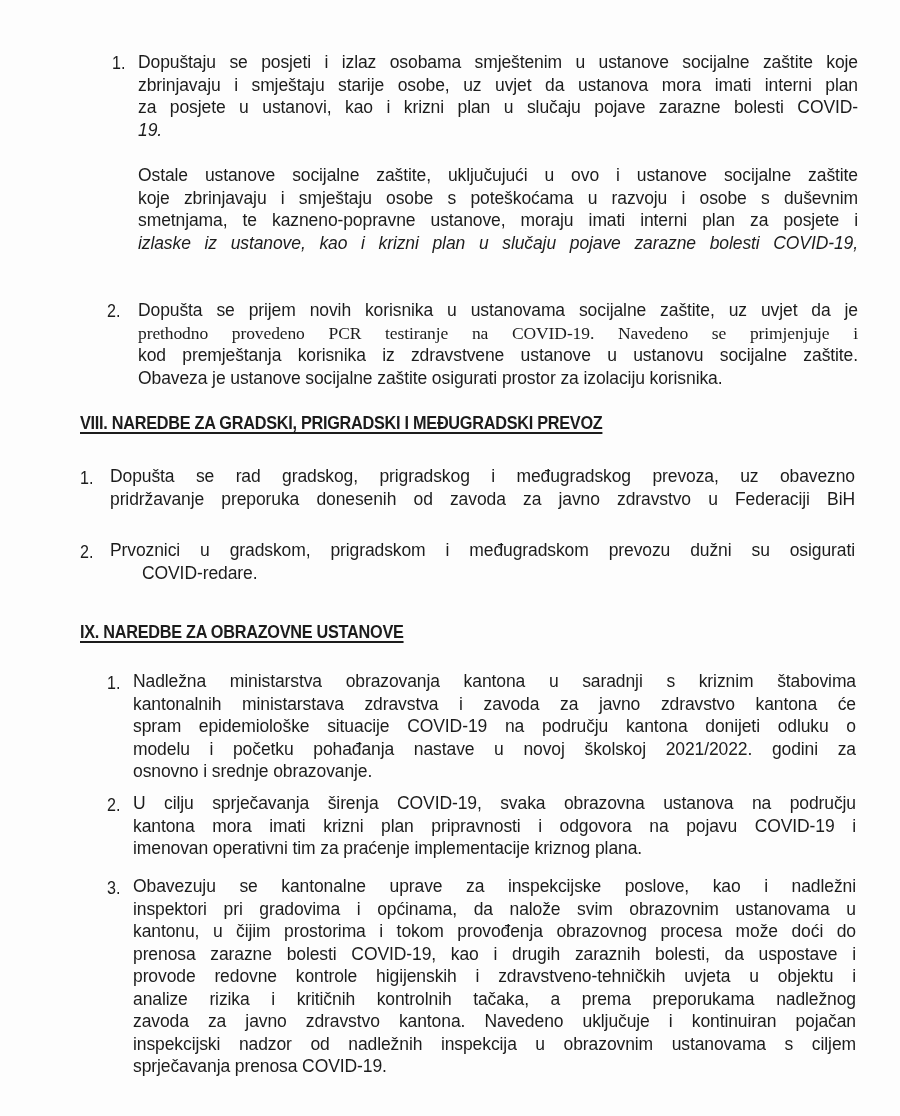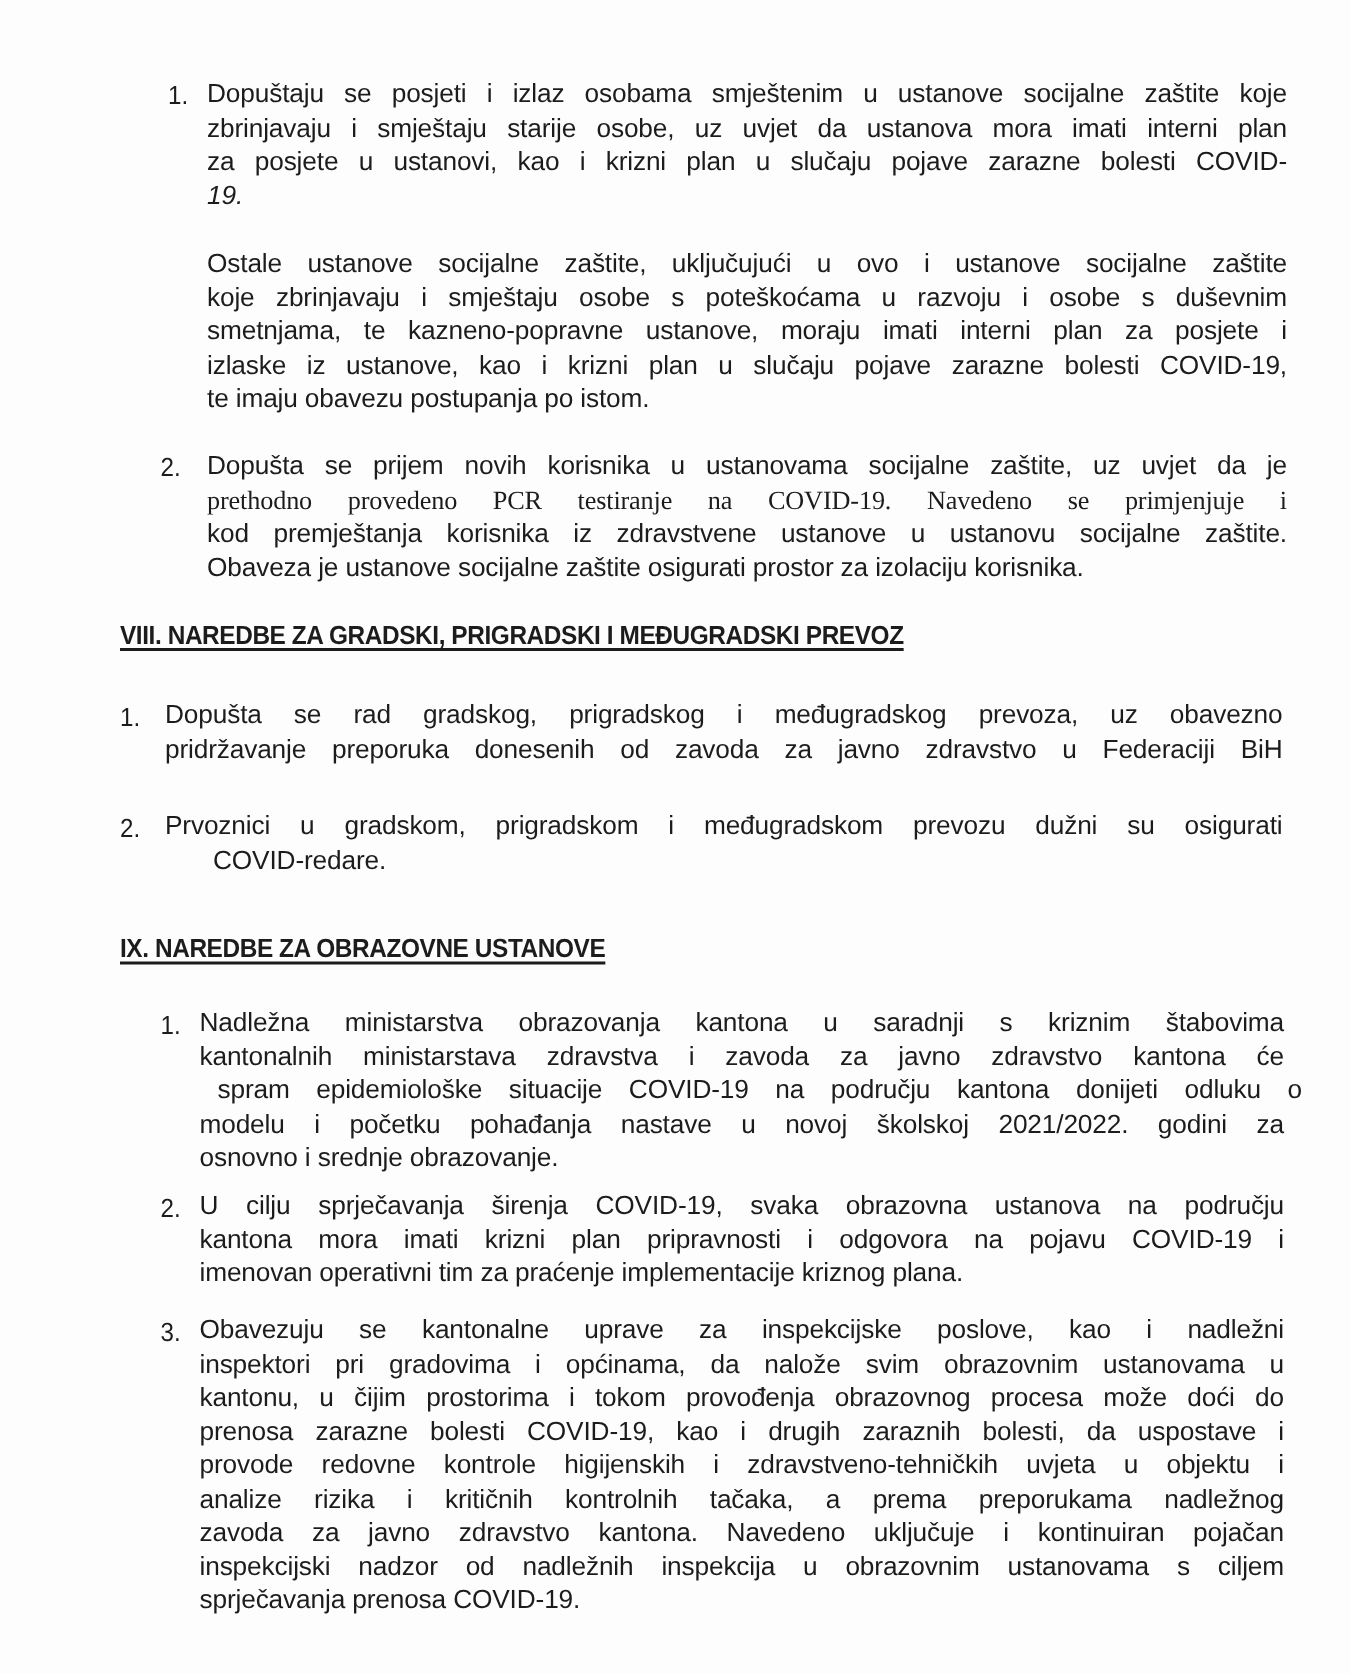--- a/index.html
+++ b/index.html
@@ -38,22 +38,21 @@
     <div class="lines justify" style="left:138px; top:51px; width:720px;">
       <span class="ln" style="display: block; width: 720px;">Dopuštaju se posjeti i izlaz osobama smještenim u ustanove socijalne zaštite koje</span>
       <span class="ln" style="display: block; width: 720px;">zbrinjavaju i smještaju starije osobe, uz uvjet da ustanova mora imati interni plan</span>
       <span class="ln" style="display: block; width: 720px;">za posjete u ustanovi, kao i krizni plan u slučaju pojave zarazne bolesti COVID-</span>
       <span class="ln" style="text-align-last: left; display: block; width: auto; font-style: italic;">19.</span>
     </div>
     <div class="lines justify" style="left:138px; top:164px; width:720px;">
       <span class="ln" style="display: block; width: 720px;">Ostale ustanove socijalne zaštite, uključujući u ovo i ustanove socijalne zaštite</span>
       <span class="ln" style="display: block; width: 720px;">koje zbrinjavaju i smještaju osobe s poteškoćama u razvoju i osobe s duševnim</span>
       <span class="ln" style="display: block; width: 720px;">smetnjama, te kazneno-popravne ustanove, moraju imati interni plan za posjete i</span>
-      <span class="ln" style="display: block; width: 720px;">izlaske iz ustanove, kao i krizni plan u slučaju pojave zarazne bolesti COVID-19,</span>
-      <span class="ln" style="text-align-last: left; display: block; width: auto;">te imaju obavezu postupanja po istom.</span>
+      <span class="ln" style="display: block; width: 720px; font-style: italic;">izlaske iz ustanove, kao i krizni plan u slučaju pojave zarazne bolesti COVID-19,</span>
     </div>
   </div>
 
   <div class="item">
     <span class="num" style="left:107px; top:300px;">2.</span>
     <div class="lines justify" style="left:138px; top:299px; width:720px;">
       <span class="ln" style="display: block; width: 720px;">Dopušta se prijem novih korisnika u ustanovama socijalne zaštite, uz uvjet da je</span>
       <span class="ln" style="display: block; width: 720px; font-family: Liberation Serif, serif;">prethodno provedeno PCR testiranje na COVID-19. Navedeno se primjenjuje i</span>
       <span class="ln" style="display: block; width: 720px;">kod premještanja korisnika iz zdravstvene ustanove u ustanovu socijalne zaštite.</span>
       <span class="ln" style="text-align-last: left; display: block; width: auto;">Obaveza je ustanove socijalne zaštite osigurati prostor za izolaciju korisnika.</span>
@@ -78,21 +77,21 @@
     </div>
   </div>
 
   <div class="heading" style="left:80px; top:621px;">IX. NAREDBE ZA OBRAZOVNE USTANOVE</div>
 
   <div class="item">
     <span class="num" style="left:107px; top:672px;">1.</span>
     <div class="lines justify" style="left:133px; top:670px; width:723px;">
       <span class="ln" style="display: block; width: 723px;">Nadležna ministarstva obrazovanja kantona u saradnji s kriznim štabovima</span>
       <span class="ln" style="display: block; width: 723px;">kantonalnih ministarstava zdravstva i zavoda za javno zdravstvo kantona će</span>
-      <span class="ln" style="display: block; width: 723px; margin-left: 12px;">spram epidemiološke situacije COVID-19 na području kantona donijeti odluku o</span>
+      <span class="ln" style="display: block; width: 723px;">spram epidemiološke situacije COVID-19 na području kantona donijeti odluku o</span>
       <span class="ln" style="display: block; width: 723px;">modelu i početku pohađanja nastave u novoj školskoj 2021/2022. godini za</span>
       <span class="ln" style="text-align-last: left; display: block; width: auto;">osnovno i srednje obrazovanje.</span>
     </div>
   </div>
 
   <div class="item">
     <span class="num" style="left:107px; top:794px;">2.</span>
     <div class="lines justify" style="left:133px; top:792px; width:723px;">
       <span class="ln" style="display: block; width: 723px;">U cilju sprječavanja širenja COVID-19, svaka obrazovna ustanova na području</span>
       <span class="ln" style="display: block; width: 723px;">kantona mora imati krizni plan pripravnosti i odgovora na pojavu COVID-19 i</span>

